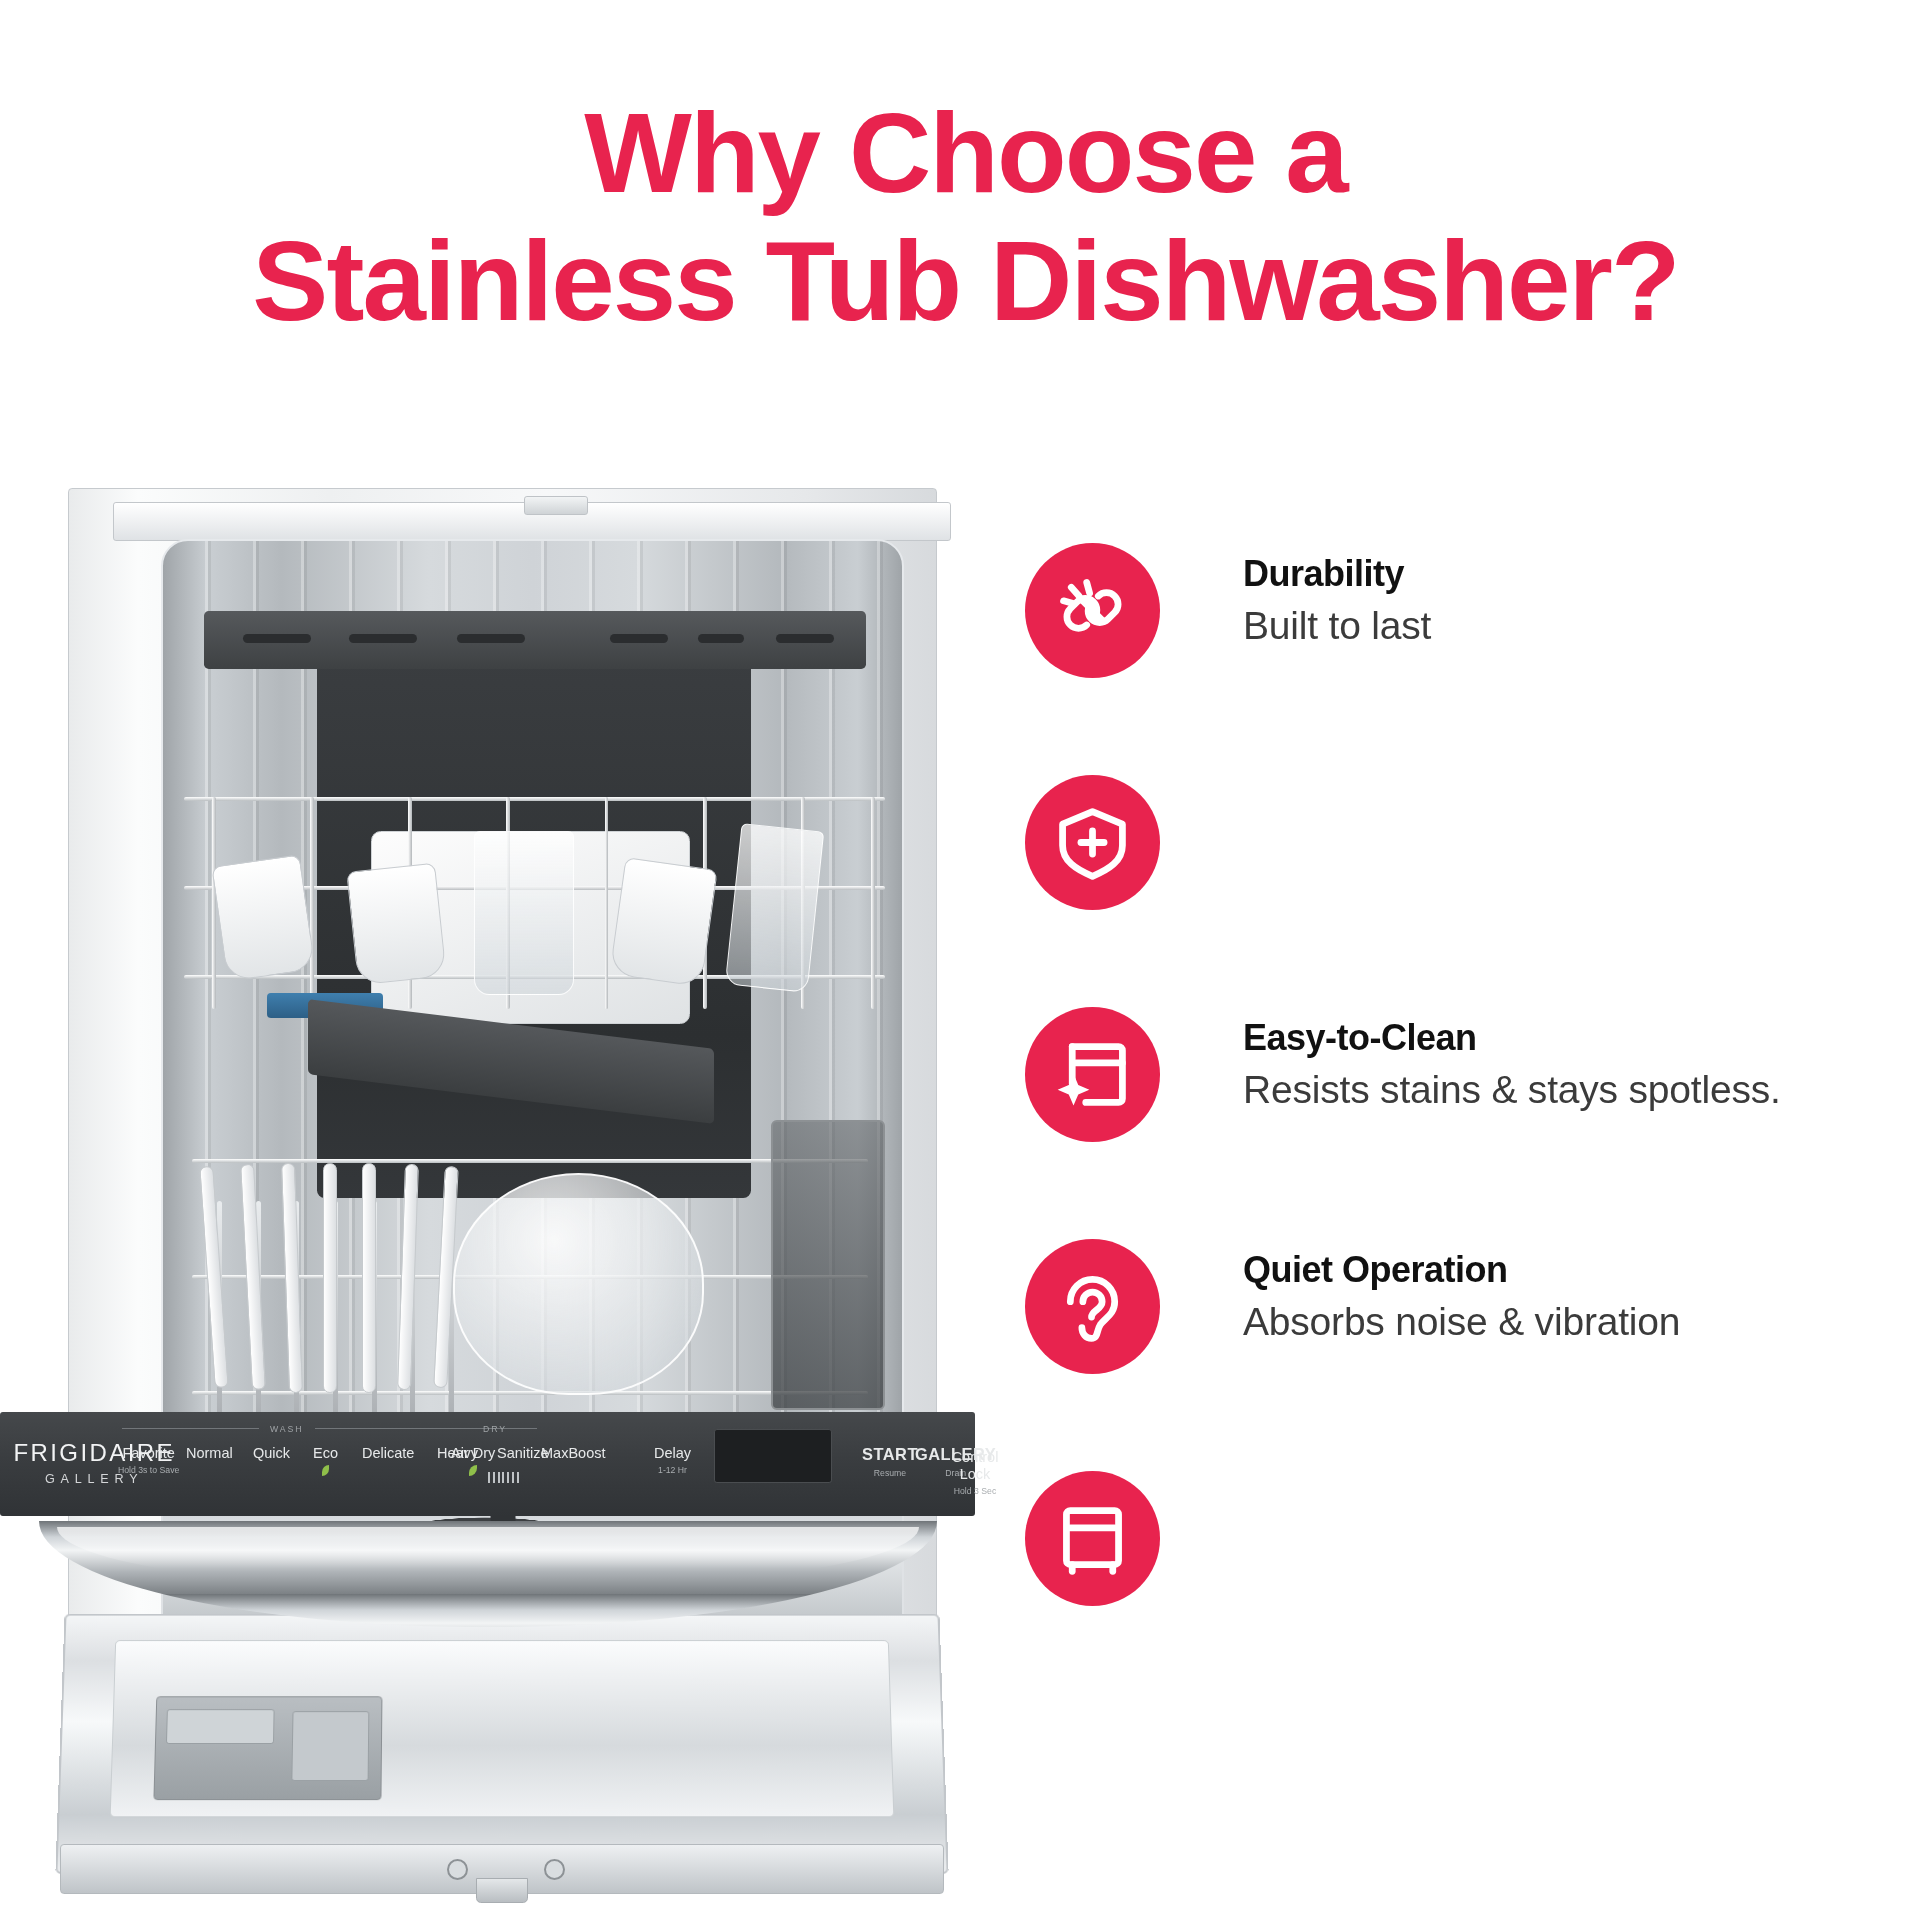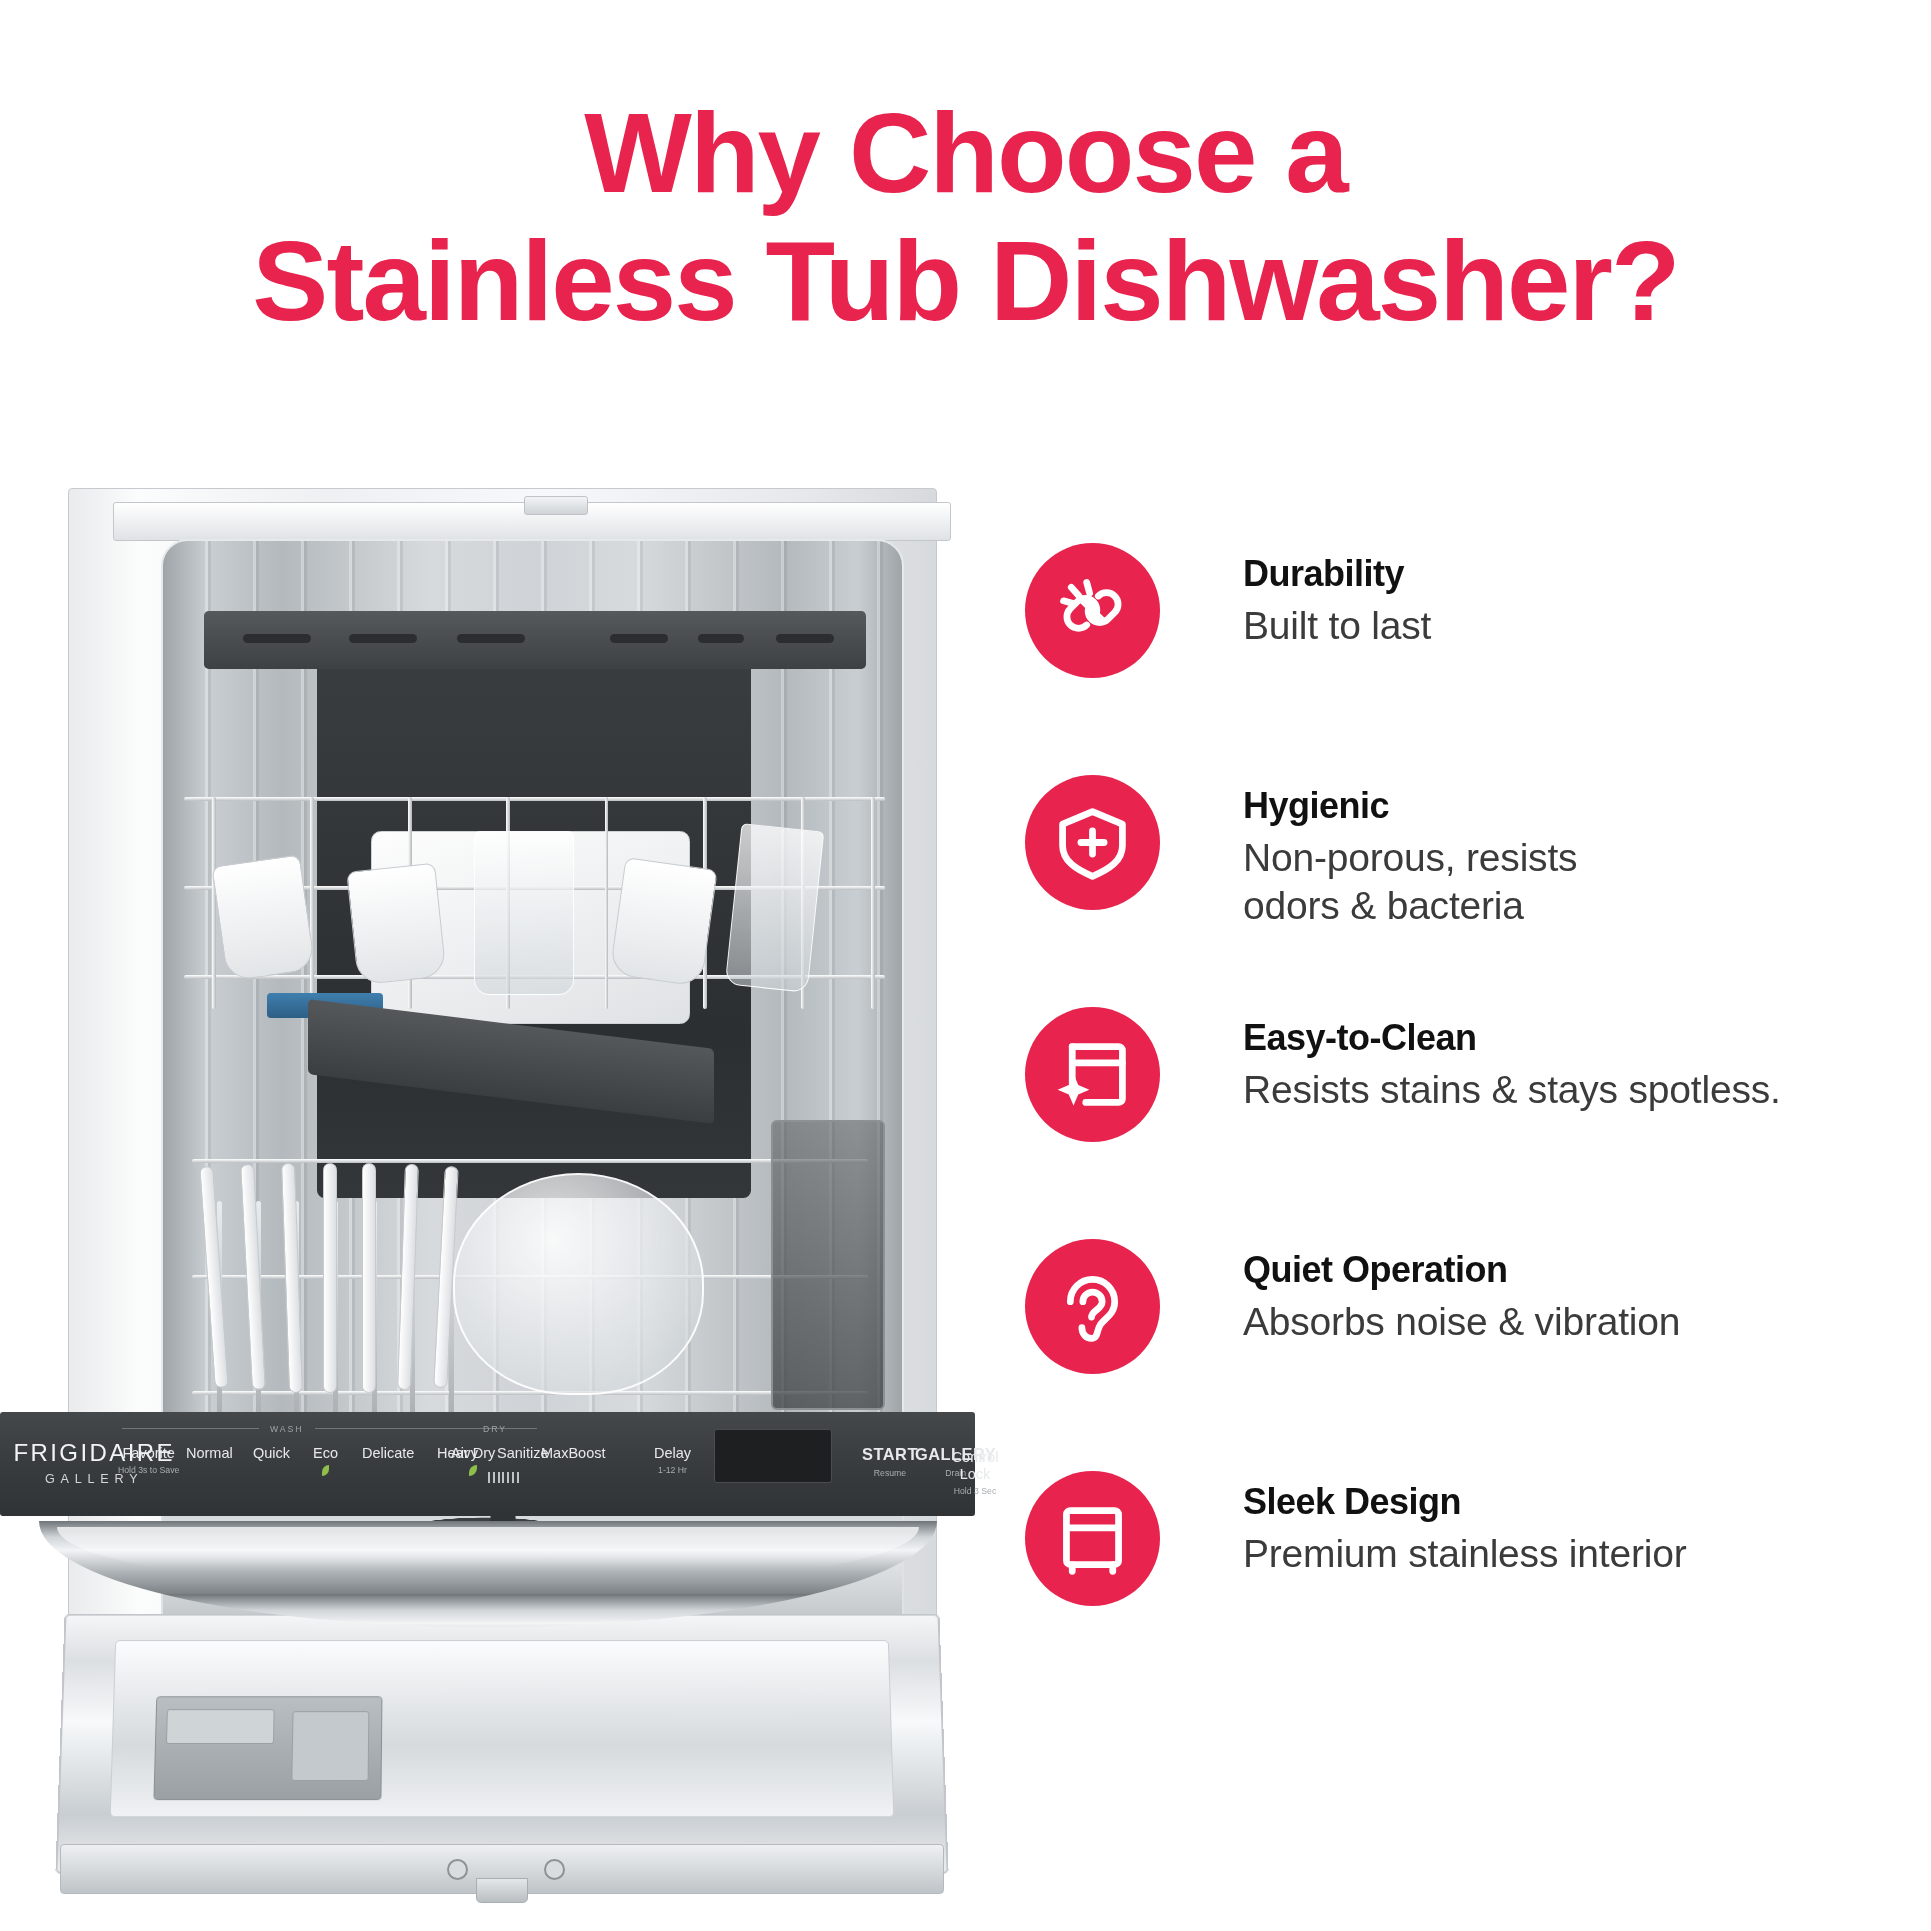--- a/index.html
+++ b/index.html
@@ -436,27 +436,20 @@
     </div>
 
     <div class="feature">
       <div class="feat-icon">
         <svg width="83" height="83" viewBox="0 0 86 86" fill="none" stroke="#ffffff" stroke-width="7" stroke-linecap="round" stroke-linejoin="round">
           <path d="M43 11 L74 24 v22 c0 16 -14 25 -31 32 C26 71 12 62 12 46 V24 Z"></path>
           <line x1="43" y1="31" x2="43" y2="55"></line>
           <line x1="31" y1="43" x2="55" y2="43"></line>
         </svg>
       </div>
-      <div class="feat-text">
-        <div class="feat-title">Hygienic</div>
-        <div class="feat-desc">
-          <span class="dl">Non-porous, resists</span>
-          <span class="dl">odors &amp; bacteria</span>
-        </div>
-      </div>
     </div>
 
     <div class="feature">
       <div class="feat-icon">
         <svg width="83" height="83" viewBox="0 0 86 86" fill="none" stroke="#ffffff" stroke-width="7" stroke-linecap="round" stroke-linejoin="round">
           <path d="M22 14 h48 a4 4 0 0 1 4 4 v50 a4 4 0 0 1 -4 4 h-34"></path>
           <line x1="22" y1="14" x2="22" y2="52"></line>
           <line x1="26" y1="31" x2="74" y2="31"></line>
           <path d="M20 44 l6 14 14 6 -14 6 -6 14 -6 -14 -14 -6 14 -6 Z" fill="#ffffff" stroke="none" transform="translate(2,-2) scale(0.82) translate(6,10)"></path>
         </svg>
@@ -486,23 +479,17 @@
 
     <div class="feature">
       <div class="feat-icon">
         <svg width="83" height="83" viewBox="0 0 86 86" fill="none" stroke="#ffffff" stroke-width="7" stroke-linecap="round" stroke-linejoin="round">
           <rect x="16" y="14" width="54" height="56" rx="4"></rect>
           <line x1="20" y1="32" x2="66" y2="32"></line>
           <line x1="22" y1="70" x2="22" y2="77"></line>
           <line x1="64" y1="70" x2="64" y2="77"></line>
         </svg>
       </div>
-      <div class="feat-text">
-        <div class="feat-title">Sleek Design</div>
-        <div class="feat-desc">
-          <span class="dl">Premium stainless interior</span>
-        </div>
-      </div>
     </div>
 
   </div>
 </div>
 
 
 </body></html>

